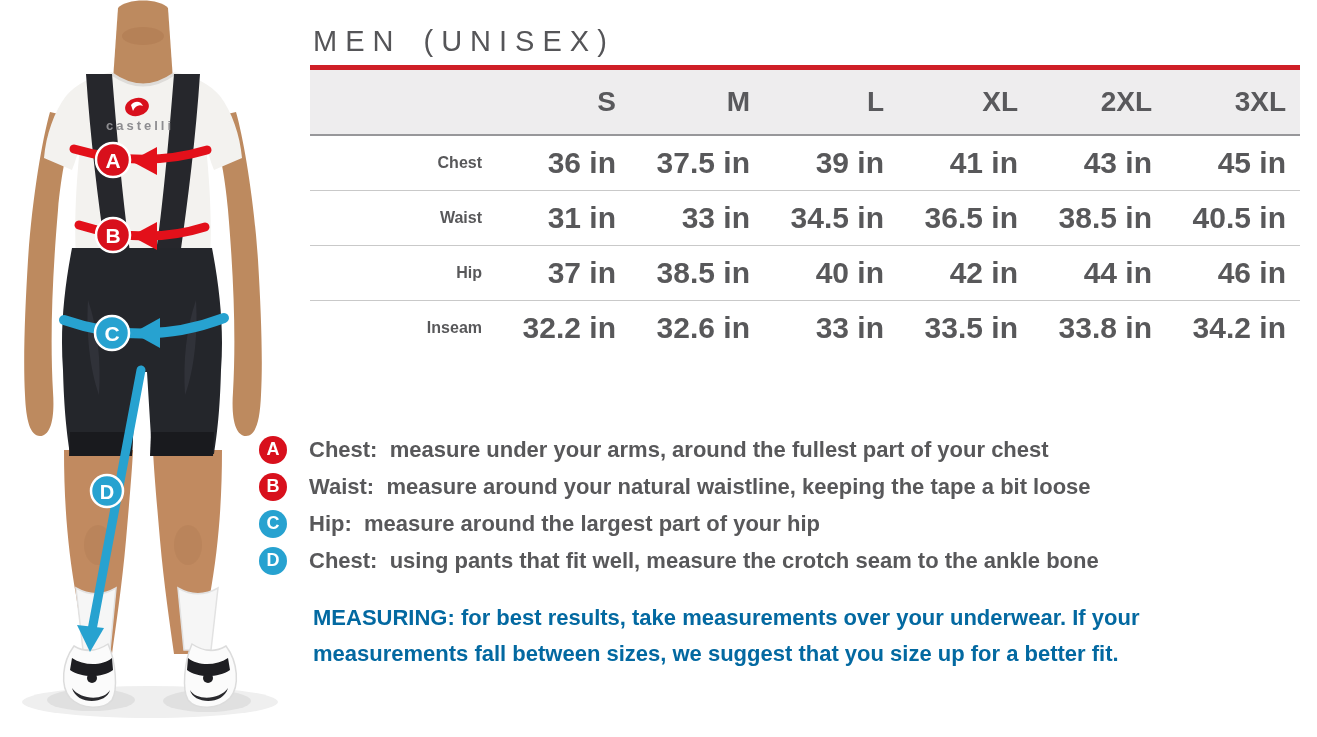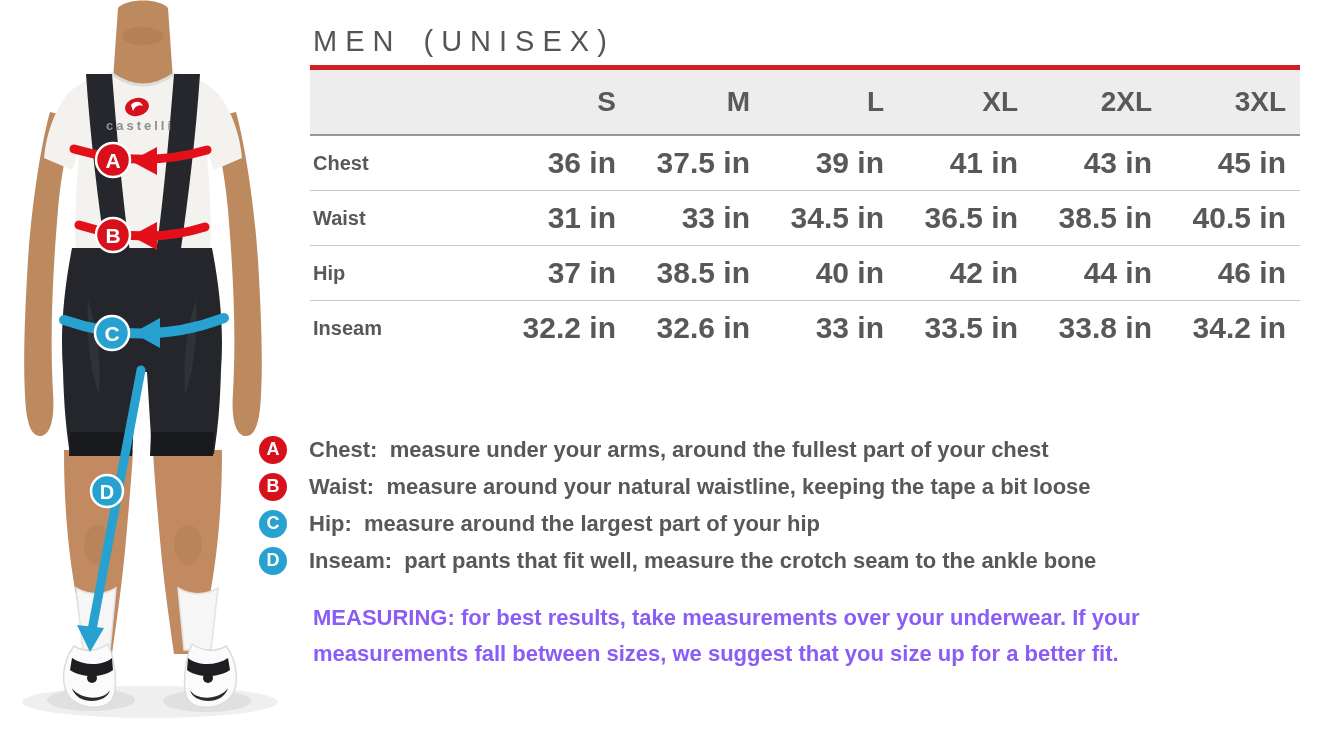--- a/index.html
+++ b/index.html
@@ -11,31 +11,31 @@
               color:#555558;margin:26px 0 0 3px;line-height:30px;}
   .red-rule{height:5px;background:#cf1f27;margin-top:9px;}
   
   .size-table{width:990px;}
   .trow{display:grid;grid-template-columns:186px repeat(6,134px);align-items:center;}
   .thead{background:#eeedee;height:64px;border-bottom:2px solid #97979a;}
   .body-row{height:54px;border-bottom:1px solid #c9c9c9;}
   .body-row:last-child{border-bottom:none;}
   .cell{text-align:right;padding-right:14px;font-weight:bold;font-size:30px;color:#58585a;}
   .thead .cell{font-size:28px;color:#59595c;}
-  .label-col{text-align:left;padding-left:3px;font-size:20px;}
+  .label-col{text-align:right;padding-left:3px;font-size:16px;}
   
   .legend{list-style:none;margin:76px 0 0 -51px;padding:0;}
   .legend-item{display:flex;align-items:center;height:37px;}
   .badge{width:28px;height:28px;border-radius:50%;color:#fff;font-weight:bold;font-size:18px;
          display:flex;align-items:center;justify-content:center;flex:0 0 28px;margin-right:22px;}
   .badge.red{background:#d8101c;}
   .badge.blue{background:#27a2d0;}
   .legend-text{font-size:22px;font-weight:bold;white-space:pre-wrap;color:#58585a;}
   .measuring{width:880px;margin:21px 0 0 3px;font-size:22px;font-weight:bold;
-             line-height:36px;color:#8b5cf6;white-space:pre-wrap;}
+             line-height:36px;color:#0369a1;white-space:pre-wrap;}
 </style>
 </head>
 <body>
 
 <div class="stage">
 
   <div class="figure-wrap">
     <svg width="310" height="737" viewBox="0 0 310 737">
 
       <ellipse cx="150" cy="702" rx="128" ry="16" fill="#efefef"></ellipse>
@@ -167,19 +167,19 @@
       <li class="legend-item">
         <span class="badge red">B</span>
         <span class="legend-text">Waist:  measure around your natural waistline, keeping the tape a bit loose</span>
       </li>
       <li class="legend-item">
         <span class="badge blue">C</span>
         <span class="legend-text">Hip:  measure around the largest part of your hip</span>
       </li>
       <li class="legend-item">
         <span class="badge blue">D</span>
-        <span class="legend-text">Inseam:  part pants that fit well, measure the crotch seam to the ankle bone</span>
+        <span class="legend-text">Chest:  using pants that fit well, measure the crotch seam to the ankle bone</span>
       </li>
     </ul>
 
     <p class="measuring">MEASURING: for best results, take measurements over your underwear. If your measurements fall between sizes, we suggest that you size up for a better fit.</p>
   </div>
 </div>
 
 </body></html>

